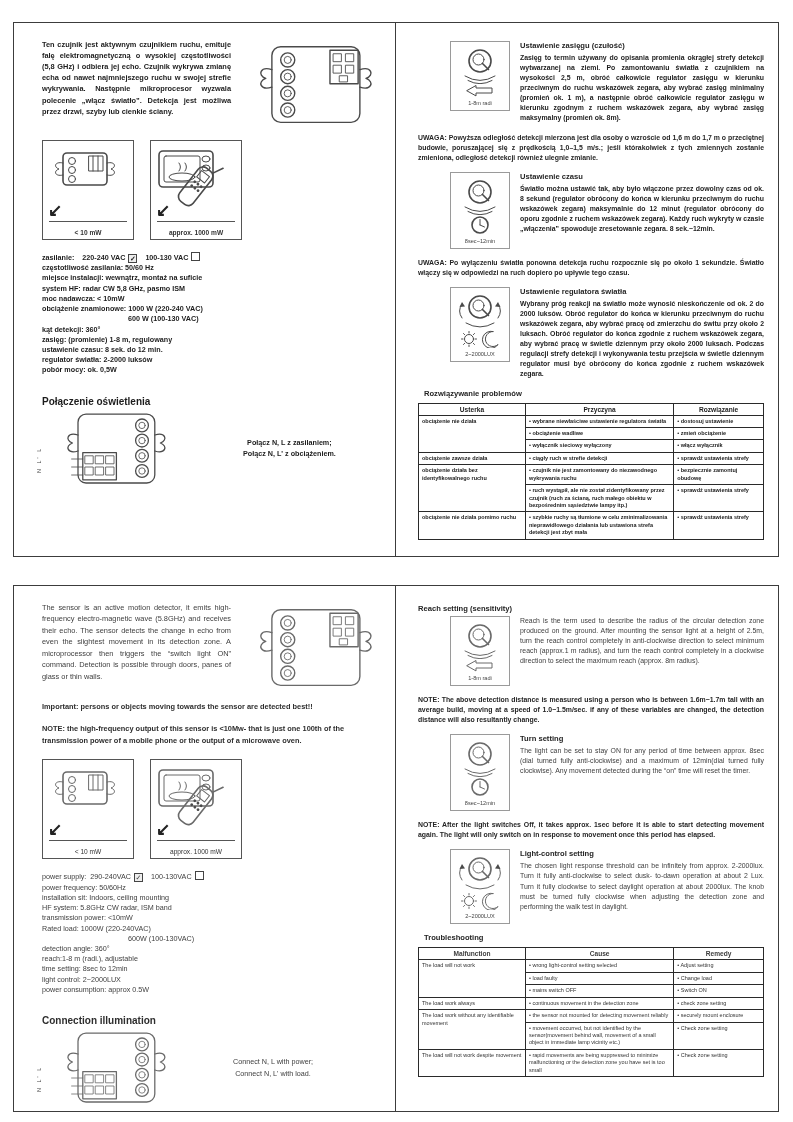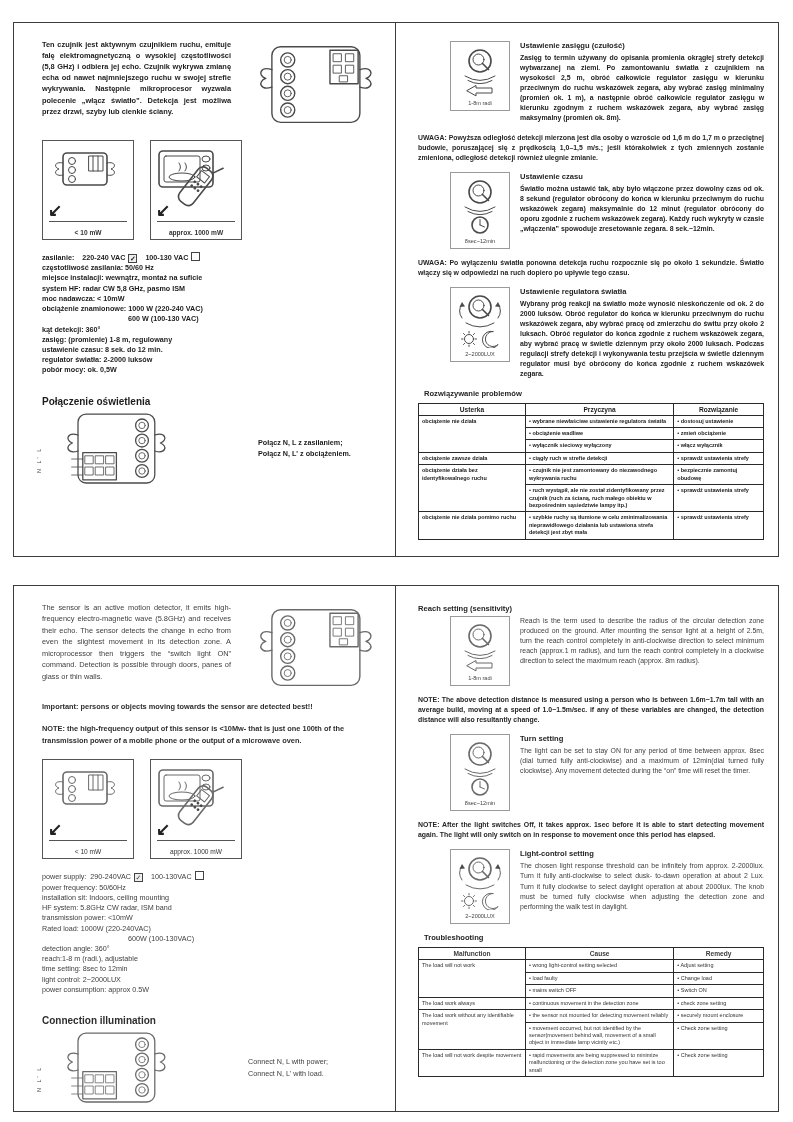--- a/index.html
+++ b/index.html
@@ -43,21 +43,21 @@
 
   .specs{margin-top:12px;font-size:7.2px;line-height:1.42;}
   .spec-line{white-space:nowrap;}
   .spec-indent{padding-left:86px;}
   .cb{display:inline-block;width:7px;height:7px;border:1px solid #444;vertical-align:-1px;margin-left:3px;text-align:center;font-size:7px;line-height:7px;background:#eee;}
   .cb.empty{background:#fff;}
   .cb span{display:block;transform:translateY(-0.5px);}
 
   .conn{margin-top:20px;}
   .conn-title{font-size:10px;margin-bottom:4px;}
-  .conn-row{display:flex;align-items:flex-start;gap:24px;}
+  .conn-row{display:flex;align-items:flex-start;gap:9px;text-align:center;}
   .conn-fig{position:relative;padding-left:12px;}
   .termlbl{position:absolute;left:0px;bottom:14px;font-size:5.5px;transform:rotate(-90deg);transform-origin:left bottom;letter-spacing:2px;font-weight:normal;color:#444;}
   .conn-notes{padding-top:26px;font-size:7.2px;line-height:1.6;padding-left:60px;}
   .en .conn-notes{padding-left:50px;}
 
   
   .sec{display:flex;gap:10px;margin-bottom:9px;padding-left:32px;}
   .iconbox{width:60px;min-width:60px;border:1px solid #9a9a9a;display:flex;flex-direction:column;align-items:center;justify-content:flex-start;padding:6px 2px 4px 2px;box-sizing:border-box;align-self:flex-start;background:#fff;color:#444;}
   .iconbox .lbl{font-size:5.6px;font-weight:normal;color:#444;margin-top:3px;}
   .sec-text{flex:1;}

